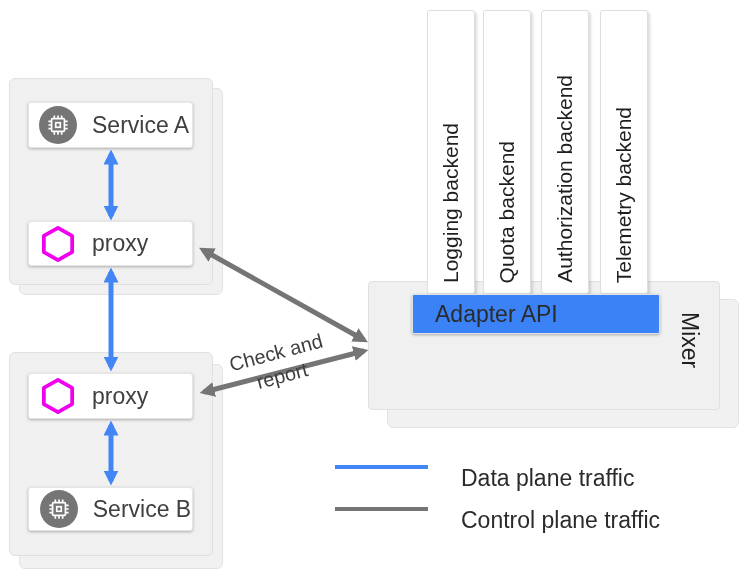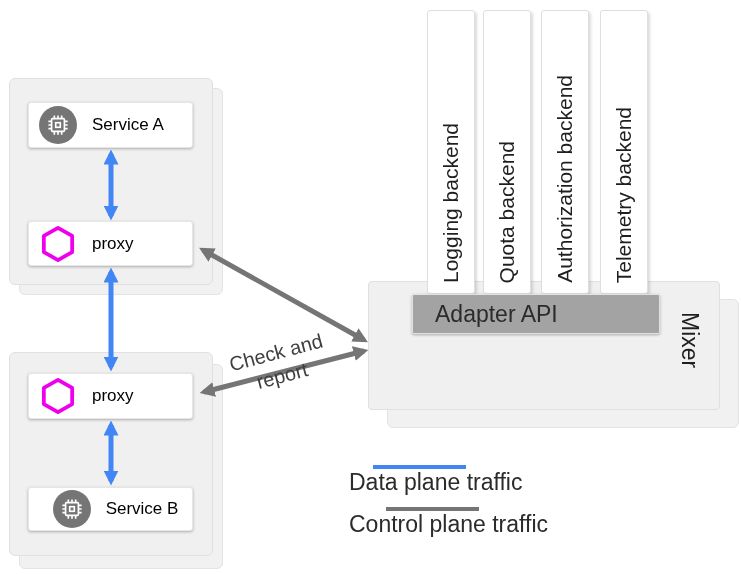--- a/index.html
+++ b/index.html
@@ -6,52 +6,52 @@
   #canvas{
     position:relative;width:741px;height:574px;background:#ffffff;
     font-family:"Liberation Sans", sans-serif;color:#2b2b2b;overflow:hidden;
   }
   .card{position:absolute;background:#f0f0f0;border:1px solid #e0e0e0;border-radius:6px;}
   .card.back{background:#f1f1f1;border-color:#e3e3e3;}
   .white-box{
     position:absolute;background:#ffffff;border:1px solid #e6e6e6;border-radius:3px;
     box-shadow:0 1px 3px rgba(0,0,0,0.28);
     display:flex;align-items:center;box-sizing:border-box;padding-left:10px;
-    font-size:17px;color:#000000;
+    font-size:23px;color:#404040;
   }
   .icon-gap{margin-right:15px;flex:none;display:flex;align-items:center;justify-content:center;width:38px;}
   .icon-circle{width:38px;height:38px;border-radius:50%;background:#757575;
     display:flex;align-items:center;justify-content:center;flex:none;}
   .column{
     position:absolute;top:10px;height:284px;background:#ffffff;
     border:1px solid #dedede;border-radius:3px;box-sizing:border-box;
     box-shadow:2px 2px 3px rgba(0,0,0,0.14);
     display:flex;align-items:flex-end;justify-content:center;padding-bottom:10px;
   }
   .column .vtext{
     writing-mode:vertical-rl;transform:rotate(180deg);
     font-size:21px;color:#1f1f1f;white-space:nowrap;
   }
   .adapter{
     position:absolute;left:412px;top:294px;width:248px;height:40px;
-    background:#a3a3a3;border:1px solid #e2e2e2;border-radius:2px;
+    background:#3b82f6;border:1px solid #e2e2e2;border-radius:2px;
     box-shadow:0 1px 3px rgba(0,0,0,0.3);
     display:flex;align-items:center;box-sizing:border-box;padding-left:22px;
     font-size:23px;color:#2b2b2b;
   }
   .mixer-label{
     position:absolute;left:676px;top:312px;writing-mode:vertical-rl;
     font-size:23px;color:#1f1f1f;
   }
   .check-label{
     position:absolute;left:221px;top:340px;width:116px;
     transform:rotate(-15deg);transform-origin:center;
     font-size:20px;line-height:1.2;color:#3f3f3f;text-align:center;
   }
-  .legend-row{position:absolute;left:349px;display:flex;align-items:center;height:26px;flex-direction:column;}
+  .legend-row{position:absolute;left:335px;display:flex;height:26px;}
   .legend-swatch{width:93px;height:4px;margin-right:33px;flex:none;}
   .legend-label{font-size:23px;color:#2b2b2b;white-space:nowrap;}
   svg.overlay{position:absolute;left:0;top:0;pointer-events:none;}
 </style>
 </head>
 <body>
 
 <div id="canvas">
 
   <div class="card back" style="left:19px;top:88px;width:202px;height:205px;"></div>

